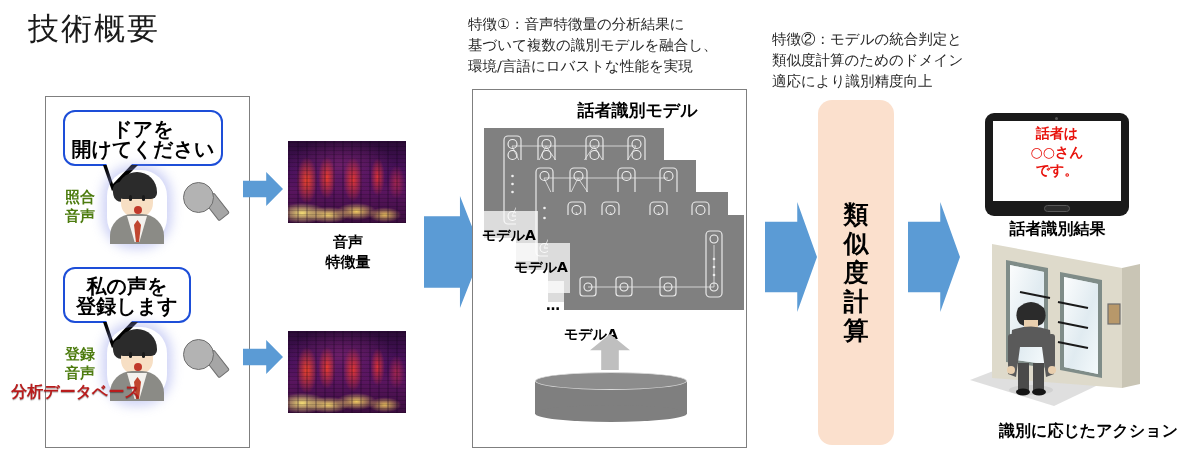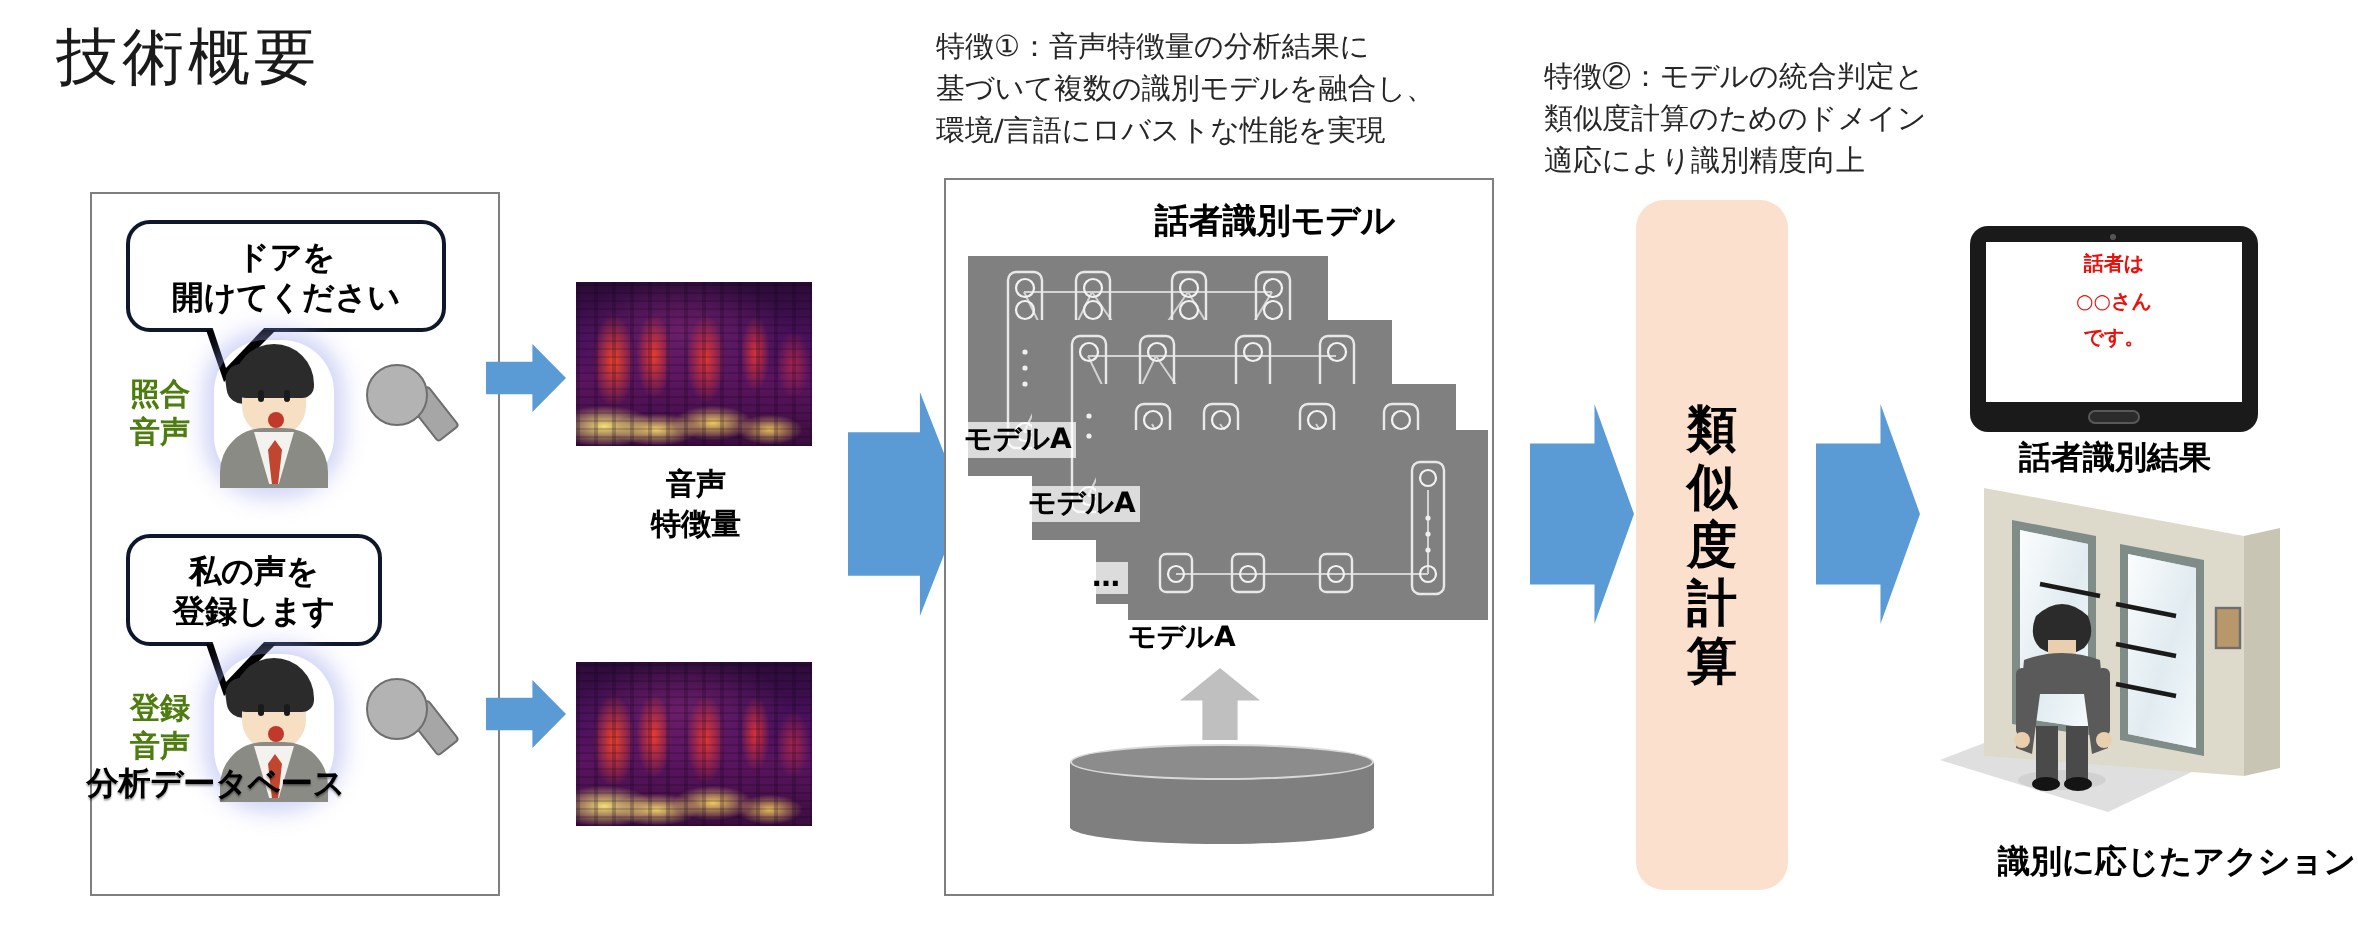--- a/index.html
+++ b/index.html
@@ -23,22 +23,22 @@
   }
   #feature-1{left:468px;top:14px;width:300px;}
   #feature-2{left:772px;top:29px;width:280px;font-family:Liberation Serif, serif;}
 
   
   #input-panel{
     left:45px;top:96px;width:205px;height:352px;
     border:1px solid #7f7f7f;background:#fff;box-sizing:border-box;
   }
   .bubble{
-    position:absolute;border:2px solid #0f172a;border-radius:12px;background:#fff;
-    text-align:center;font-weight:bold;font-size:16px;line-height:20px;
+    position:absolute;border:2px solid #1d4ed8;border-radius:12px;background:#fff;
+    text-align:center;font-weight:bold;font-size:20px;line-height:20px;
     color:#000;padding:7px 6px 8px;box-sizing:border-box;
     font-family:"DejaVu Sans",sans-serif;white-space:pre-line;
   }
   #bubble-verify{left:63px;top:110px;width:160px;height:56px;}
   #bubble-enroll{left:63px;top:267px;width:128px;height:56px;}
   .bubble-tail{position:absolute;width:0;height:0;}
   #tail-verify{
     left:103px;top:165px;
     border-left:9px solid transparent;border-right:26px solid transparent;
     border-top:26px solid #000;
@@ -153,44 +153,43 @@
     font-weight:bold;font-size:17px;color:#000;font-family:"DejaVu Sans",sans-serif;margin-left:28px;
   }
   .model-card{position:absolute;background:#808080;overflow:hidden;}
   #model-card-a{left:484px;top:128px;width:180px;height:110px;}
   #model-card-b{left:516px;top:160px;width:180px;height:110px;}
   #model-card-c{left:548px;top:192px;width:180px;height:110px;}
   #model-card-n{left:564px;top:215px;width:180px;height:95px;}
   .nn-svg{position:absolute;left:0;top:0;}
   .model-tag{
     position:absolute;font-weight:bold;font-size:14px;color:#000;
-    background:rgba(255,255,255,.72);padding:0 2px;
+    background:rgba(255,255,255,.72);padding:16px 2px;
     font-family:"DejaVu Sans",sans-serif;
   }
   #model-label-a{left:480px;top:211px;}
   #model-label-b{left:512px;top:243px;}
   #model-label-dots{left:544px;top:281px;letter-spacing:2px;}
   #model-label-n{left:562px;top:310px;background:transparent;}
 
   
   #db-arrow{
     position:absolute;left:590px;top:334px;width:40px;height:36px;background:#bfbfbf;
     clip-path:polygon(50% 0,100% 45%,72% 45%,72% 100%,28% 100%,28% 45%,0 45%);
   }
   #db-cylinder{position:absolute;left:535px;top:372px;width:152px;height:50px;}
   #db-body{position:absolute;left:0;top:9px;width:152px;height:33px;background:#7f7f7f;}
   #db-top{position:absolute;left:0;top:0;width:152px;height:18px;background:#8c8c8c;
           border-radius:50%;border:1px solid #d9d9d9;box-sizing:border-box;}
   #db-bottom{position:absolute;left:0;top:33px;width:152px;height:17px;background:#7f7f7f;
           border-radius:50%;}
   #db-label{
-    position:absolute;left:0;top:382px;width:152px;text-align:center;color:#000000;
+    position:absolute;left:0;top:382px;width:152px;text-align:center;color:#b91c1c;
     font-weight:bold;font-size:16px;font-family:"DejaVu Sans",sans-serif;
     text-shadow:0 1px 1px rgba(0,0,0,.35);
-    padding-left:32px;
   }
 
   
   #similarity-box{
     left:818px;top:100px;width:76px;height:345px;background:#fbe0cd;
     border-radius:14px;box-sizing:border-box;
   }
   #similarity-label{
     position:absolute;left:818px;top:200px;width:76px;text-align:center;
     font-weight:bold;font-size:25px;line-height:29px;color:#000;
@@ -200,21 +199,21 @@
   
   #tablet{
     left:985px;top:113px;width:144px;height:103px;background:#1a1a1a;
     border-radius:9px;box-sizing:border-box;
   }
   #tablet-screen{
     position:absolute;left:993px;top:121px;width:128px;height:80px;background:#fff;
   }
   #tablet-text{
     position:absolute;left:993px;top:124px;width:128px;text-align:center;
-    color:#e8120c;font-weight:bold;font-size:10px;line-height:18.5px;
+    color:#e8120c;font-weight:bold;font-size:14px;line-height:18.5px;
     font-family:"DejaVu Sans",sans-serif;white-space:pre-line;
   }
   #tablet-home{
     position:absolute;left:1044px;top:205px;width:26px;height:7px;
     border:1.4px solid #585858;border-radius:4px;background:#2b2b2b;box-sizing:border-box;
   }
   #tablet-cam{position:absolute;left:1055px;top:117px;width:3px;height:3px;
     background:#555;border-radius:50%;}
   #result-label{
     position:absolute;left:950px;top:219px;width:215px;text-align:center;

